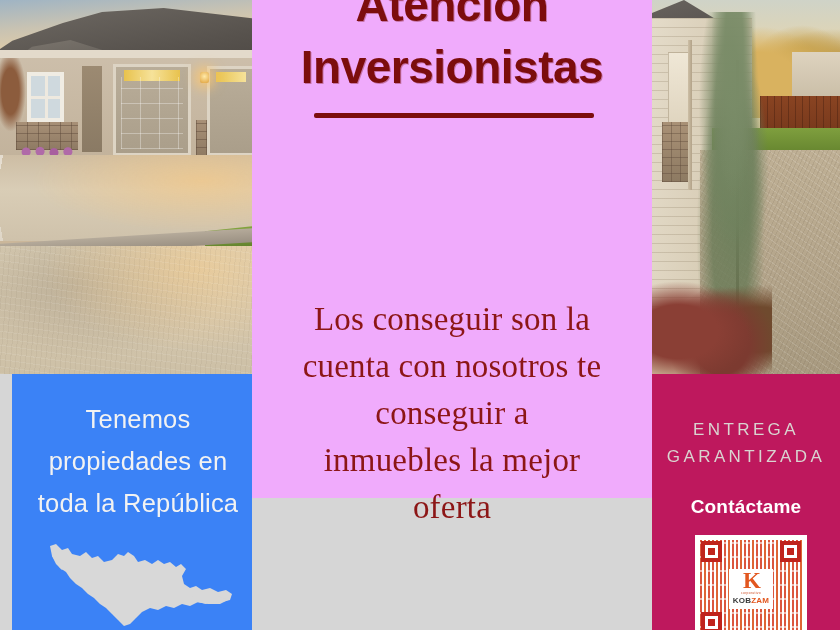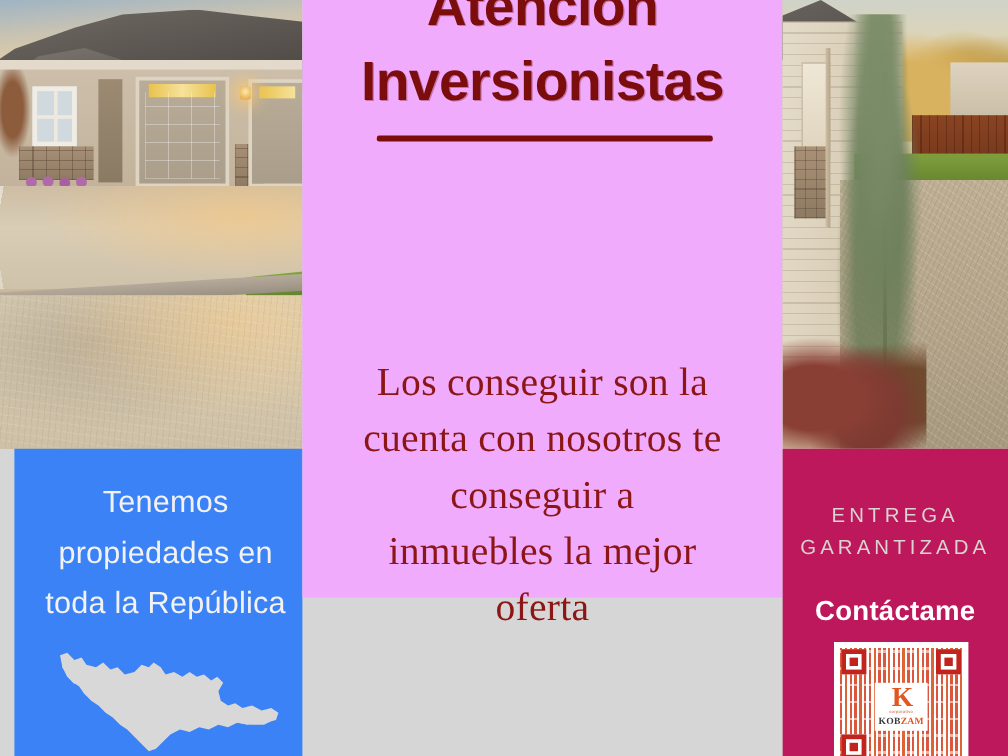--- a/index.html
+++ b/index.html
@@ -359,21 +359,21 @@
     letter-spacing: 3.4px;
   }
   .right-contact {
     position: absolute;
     left: 0; top: 122px;
     width: 188px;
     text-align: center;
     color: #ffffff;
     font-family: "Liberation Sans", sans-serif;
     font-weight: bold;
-    font-size: 23px;
+    font-size: 19px;
     letter-spacing: .2px;
   }
   .qr-wrap {
     position: absolute;
     left: 43px; top: 161px;
     width: 112px; height: 104px;
     background: #ffffff;
     padding: 5px;
     box-sizing: border-box;
   }
@@ -415,21 +415,21 @@
     font-weight: bold;
     font-size: 23px;
     color: #e2571f;
     line-height: 20px;
     letter-spacing: -2px;
   }
   .qr-corp {
     font-size: 3.4px; color: #d0532a; letter-spacing: .3px; line-height: 5px;
   }
   .qr-name {
-    font-family: Liberation Serif, serif;
+    font-family: Liberation Sans, sans-serif;
     font-weight: bold; font-size: 8px; line-height: 10px;
     color: #3a3a3a; letter-spacing: .2px; text-align: center;
   }
   .qr-name i { font-style: normal; color: #e2571f; }
 </style>
 </head>
 <body>
 
 <div id="poster">
 

